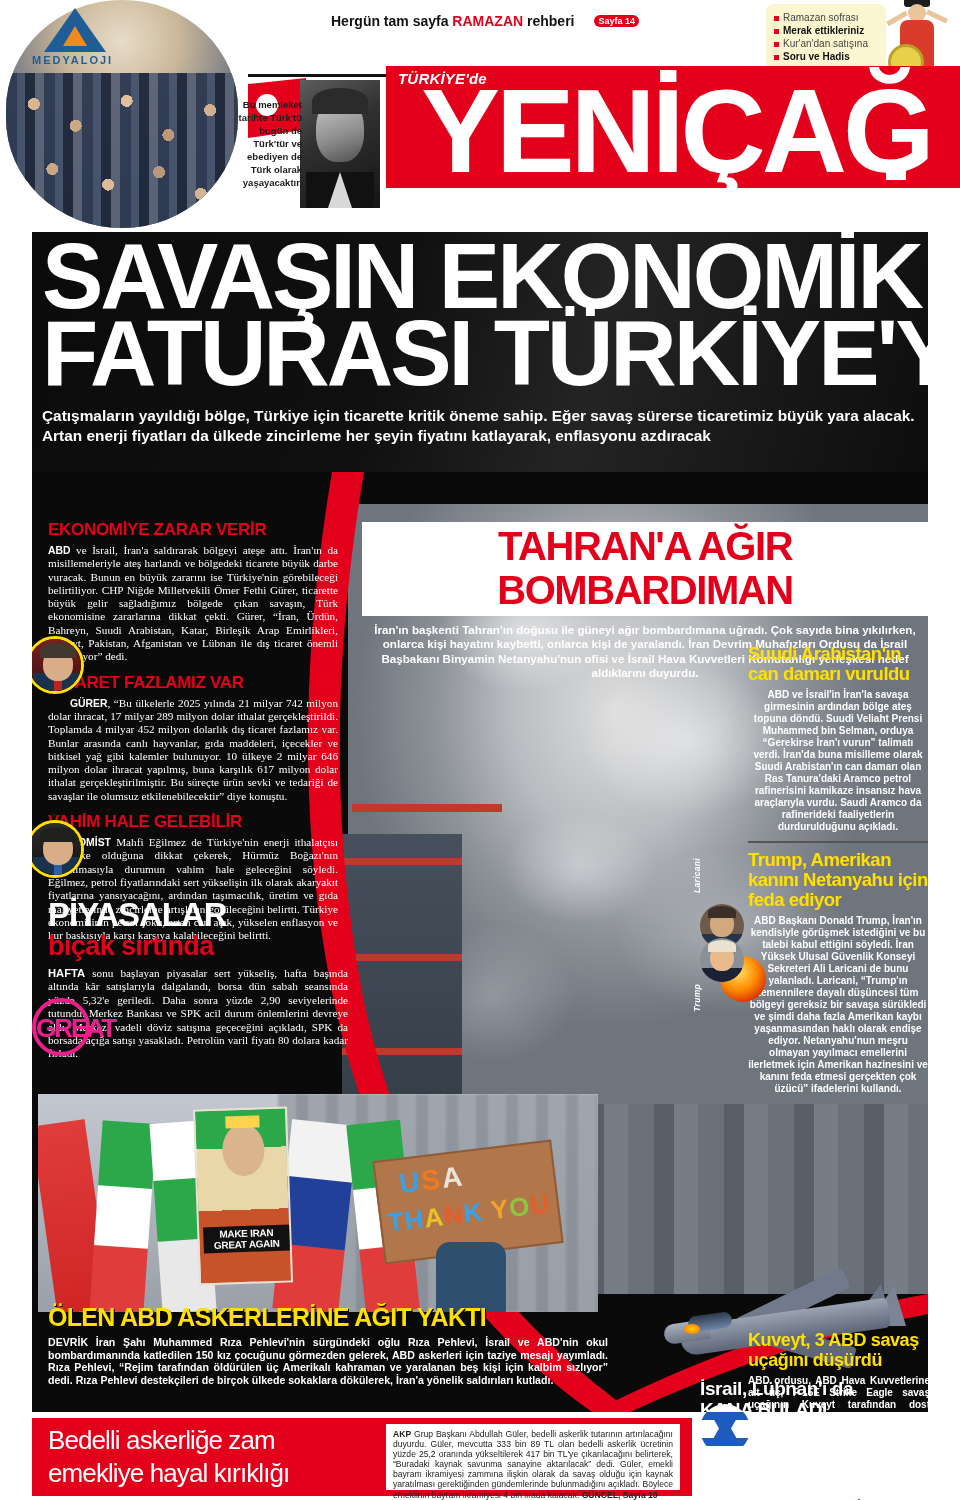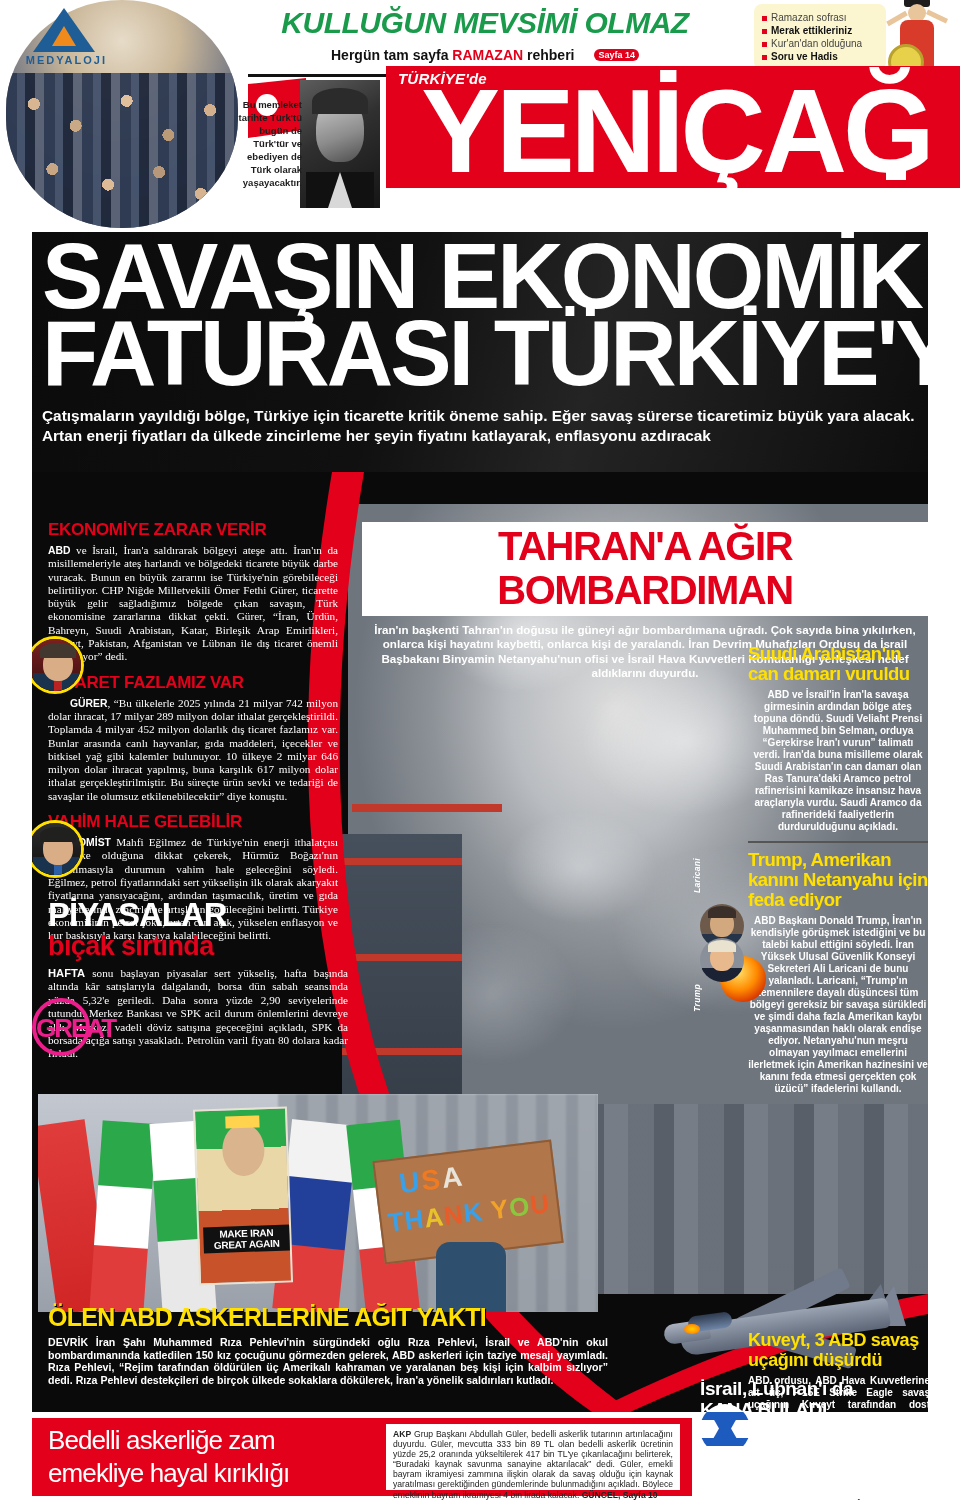--- a/index.html
+++ b/index.html
@@ -45,39 +45,39 @@
   .prayer-photo .arches{
     position:absolute;left:0;top:0;width:100%;height:40%;
     background:
       radial-gradient(ellipse 30px 42px at 22% 100%, #b9a483 60%, transparent 61%),
       radial-gradient(ellipse 30px 42px at 50% 100%, #c6b190 60%, transparent 61%),
       radial-gradient(ellipse 30px 42px at 78% 100%, #b9a483 60%, transparent 61%),
       linear-gradient(#ded2bb,#a89madd);
     opacity:.85;
   }
 
-  .medyaloji{ position:absolute; left:21px; top:8px; width:86px; text-align:right; z-index:6;}
+  .medyaloji{ position:absolute; left:32px; top:8px; width:86px; text-align:left; z-index:6;}
   .medyaloji .mark{ position:relative; width:62px;height:44px;margin:0 auto; }
   .medyaloji .mark:before{
     content:""; position:absolute; left:0; top:0; width:0;height:0;
     border-left:31px solid transparent;border-right:31px solid transparent;border-bottom:44px solid #1f5d96;
   }
   .medyaloji .mark:after{
     content:""; position:absolute; left:19px; top:18px; width:0;height:0;
     border-left:12px solid transparent;border-right:12px solid transparent;border-bottom:20px solid #f08a1c;
   }
   .medyaloji .word{ font-size:11px; font-weight:700; letter-spacing:2px; color:#1f5d96; margin-top:2px;}
 
   .kulluk{ position:absolute; left:250px; top:6px; width:470px; text-align:center; }
   .kulluk h2{ font-size:30px; font-weight:800; font-style:italic; color:#1a9a4b; letter-spacing:-.5px; }
   .kulluk .sub{ margin-top:7px; font-size:14px; font-weight:700; color:#111; }
   .kulluk .sub .red{ color:#e2001a; }
   .kulluk .pg{ display:inline-block; background:#e2001a;color:#fff;font-size:9px;font-weight:700;padding:1px 4px;margin-left:20px;vertical-align:2px;border-radius:6px;}
 
-  .ramazan-box{ position:absolute; right:74px; top:4px; width:132px; background:#fbf6cf;
+  .ramazan-box{ position:absolute; right:74px; top:4px; width:120px; background:#fbf6cf;
                 border-radius:8px; padding:6px 6px 6px 8px; }
   .ramazan-box li{ list-style:none; font-size:10px; color:#444; margin:2px 0; }
   .ramazan-box li b{ color:#111; }
   .ramazan-box li:before{ content:""; display:inline-block;width:5px;height:5px;background:#e2001a;margin-right:4px;}
 
   .drummer{ position:absolute; right:8px; top:-2px; width:70px; height:148px; }
   .drummer .body{ position:absolute; left:18px; top:22px; width:34px;height:60px;background:#d93b2b;border-radius:8px 8px 4px 4px;}
   .drummer .head{ position:absolute; left:26px; top:6px; width:18px;height:18px;background:#e8c59a;border-radius:50%;}
   .drummer .hat{ position:absolute; left:22px; top:0px; width:26px;height:9px;background:#1d1d1d;border-radius:3px;}
   .drummer .drum{ position:absolute; left:6px; top:46px; width:36px;height:36px;background:#e8d14a;border:3px solid #b9a12c;border-radius:50%;}
@@ -297,31 +297,30 @@
     <div class="crowd"></div>
     <div class="heads"></div>
   </div>
 
   <div class="medyaloji">
     <div class="mark"></div>
     <div class="word">MEDYALOJI</div>
   </div>
 
   <div class="kulluk">
-    <h2>KULLUĞUN MEVSİMİ OLMAZ</h2>
     <div class="sub">
       <span>Hergün tam sayfa </span><span class="red">RAMAZAN</span><span> rehberi</span><span class="pg">Sayfa 14</span>
     </div>
   </div>
 
   <div class="ramazan-box">
     <ul>
       <li>Ramazan sofrası</li>
       <li><b>Merak ettikleriniz</b></li>
-      <li>Kur'an'dan olduğuna</li>
+      <li>Kur'an'dan satışına</li>
       <li><b>Soru ve Hadis</b></li>
     </ul>
   </div>
 
   <div class="drummer">
     <div class="arm1"></div>
       <div class="arm2"></div>
     <div class="hat"></div>
       <div class="head"></div>
       <div class="body"></div>

